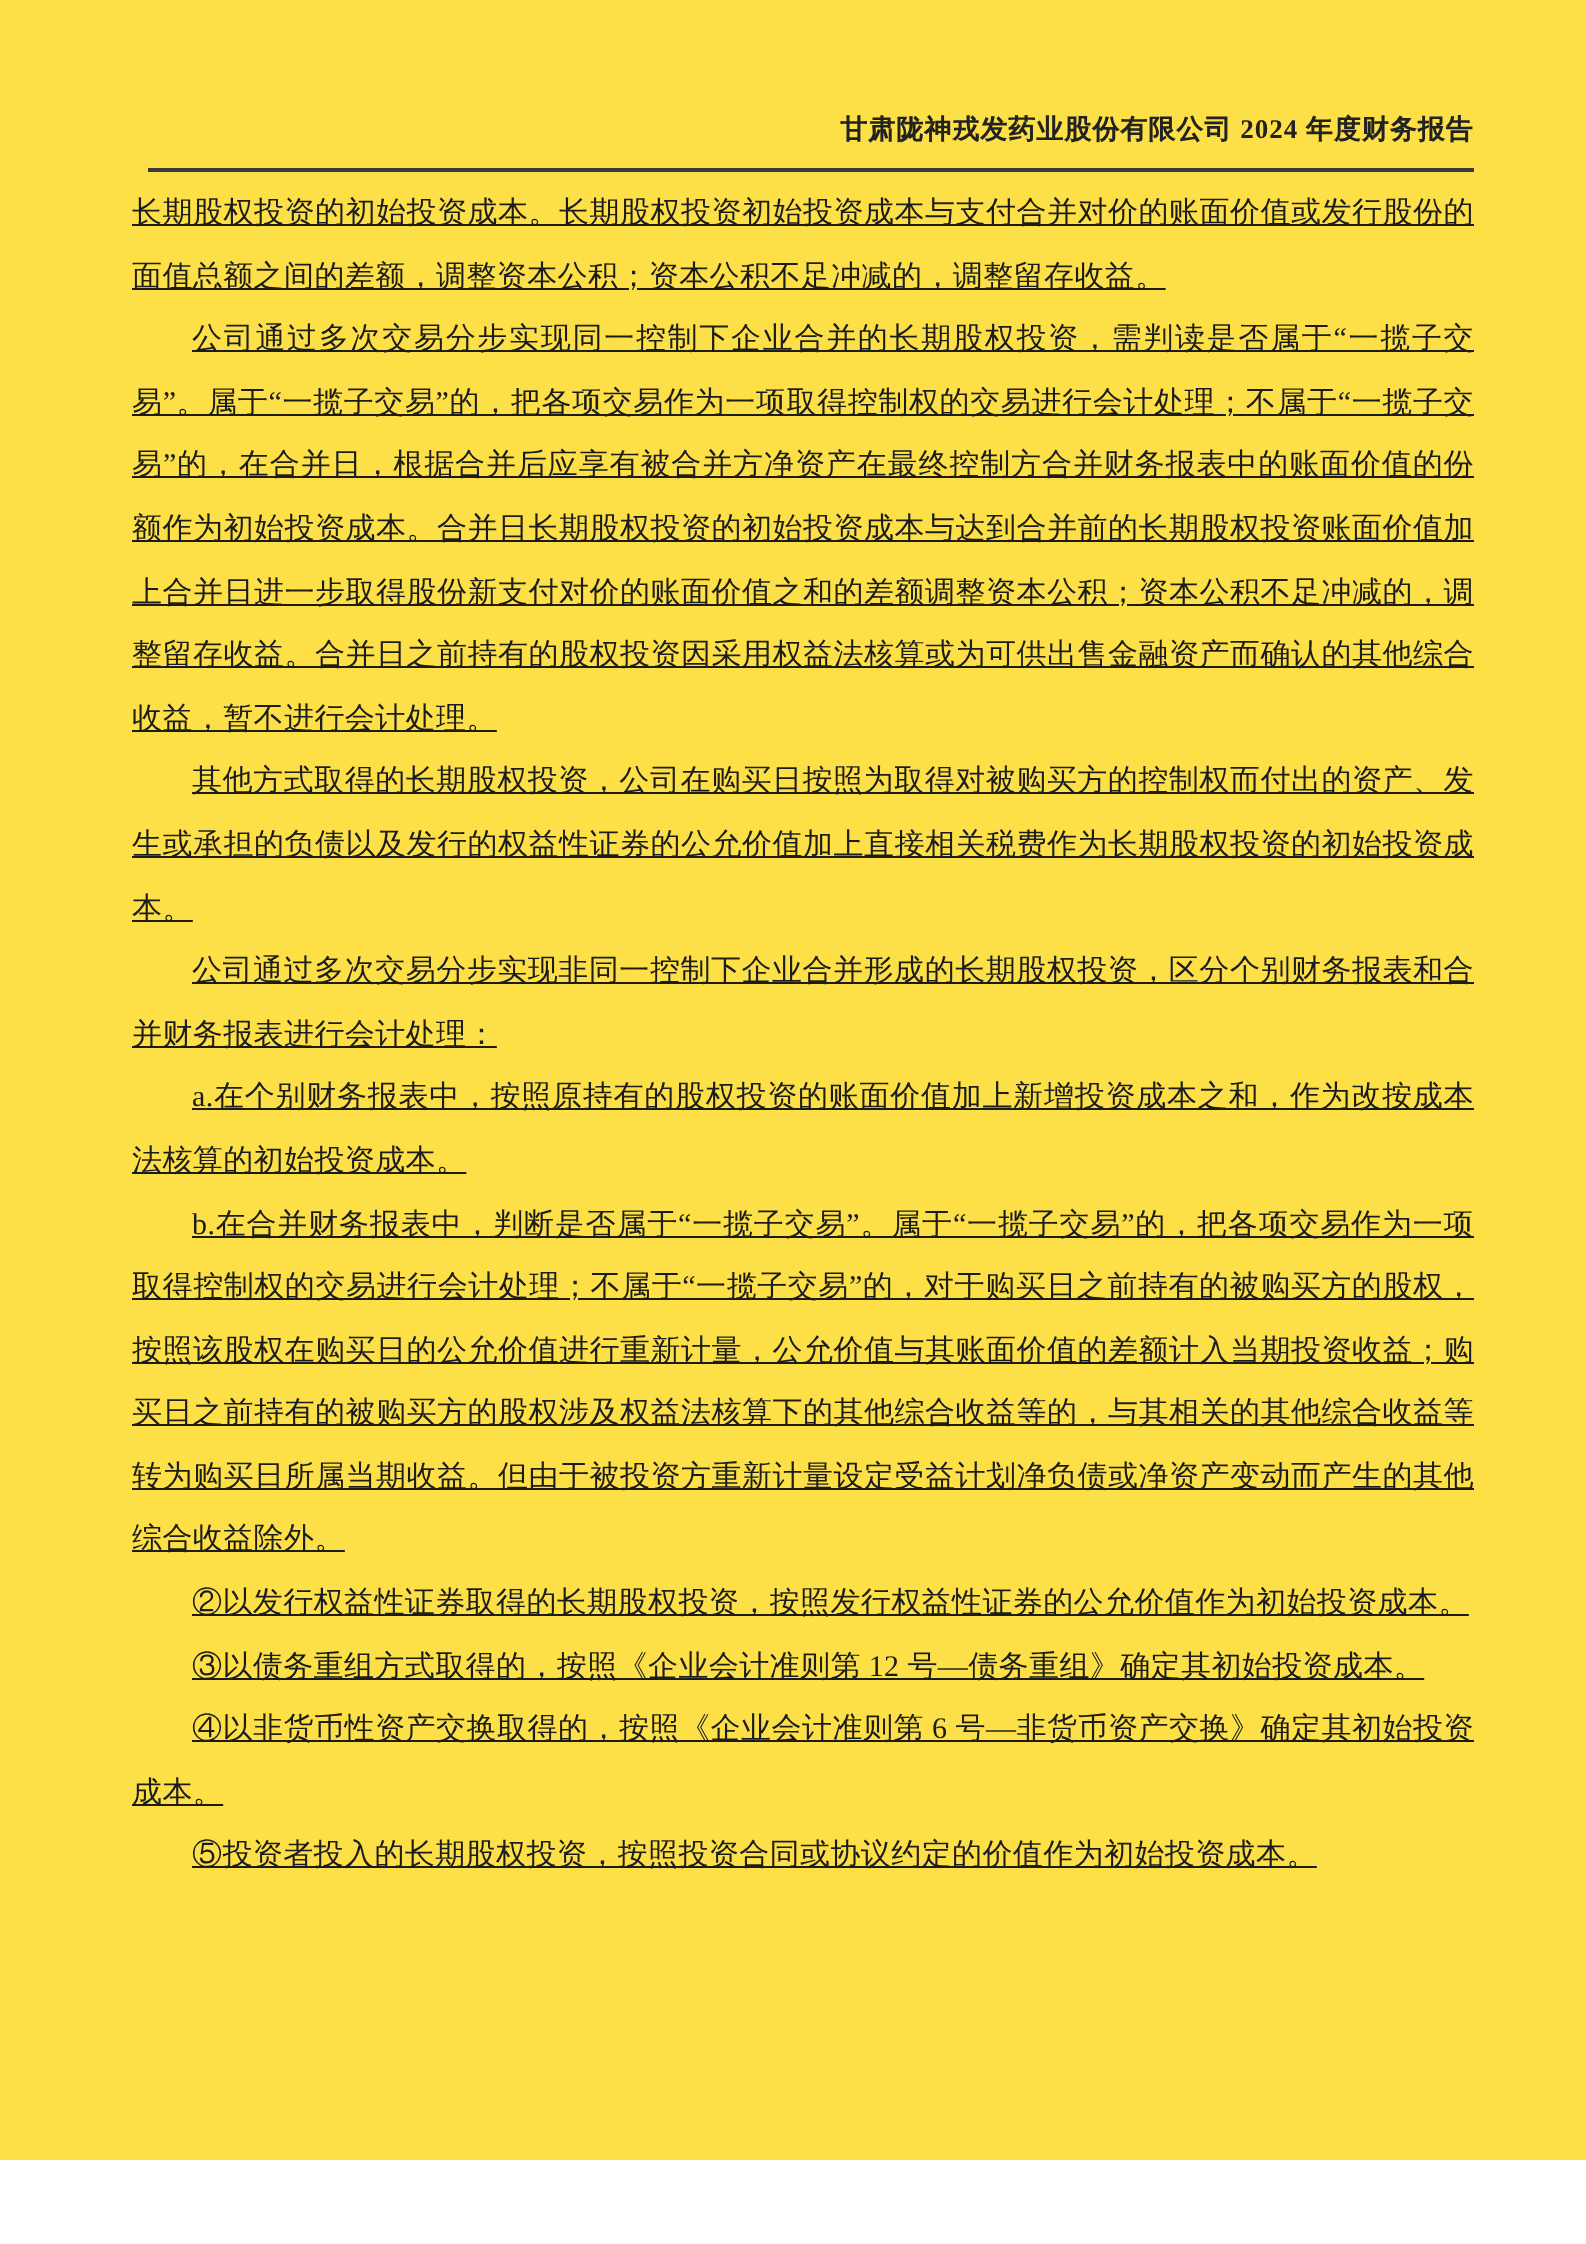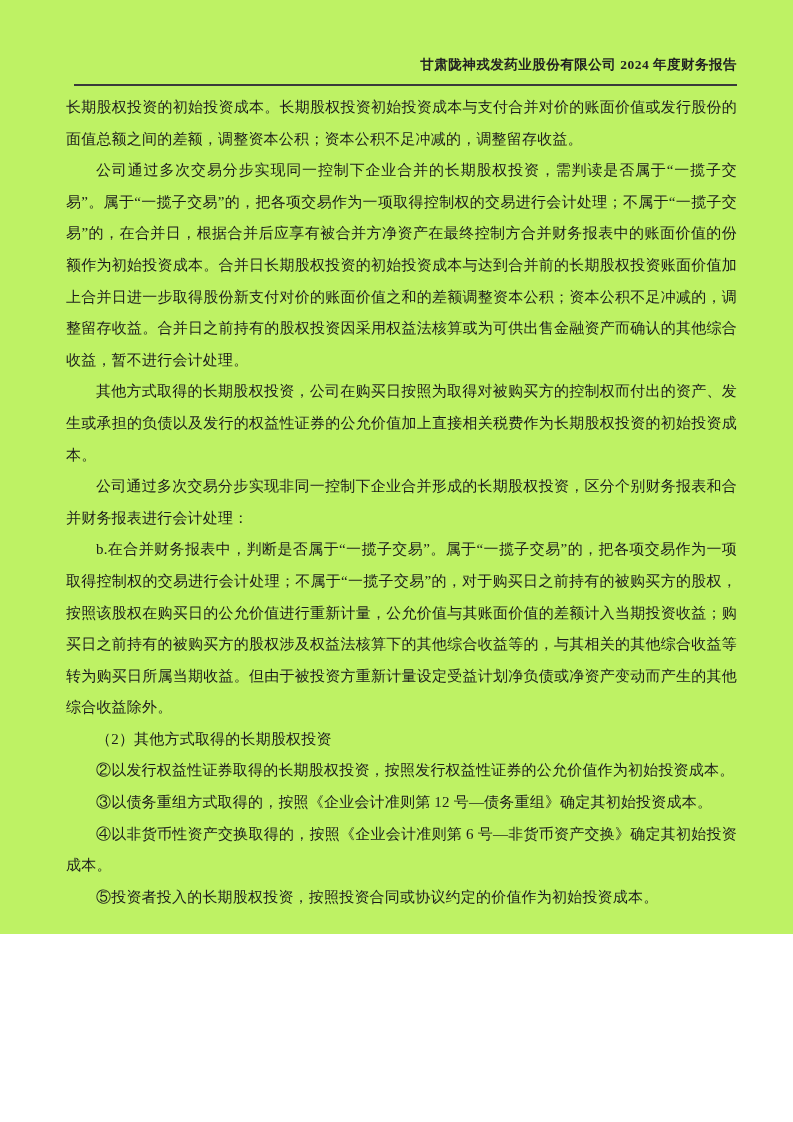--- a/index.html
+++ b/index.html
@@ -3,22 +3,22 @@
 <meta charset="utf-8">
 <style>
   html, body {
     margin: 0;
     padding: 0;
     background: #ffffff;
   }
   .page {
     position: relative;
     width: 793px;
-    height: 934px;
-    background: #bef264;
+    height: 1080px;
+    background: #fde047;
     overflow: hidden;
     font-family: "Liberation Serif", "DejaVu Serif", serif;
     color: #1c1c1c;
   }
   .page-header {
     position: absolute;
     left: 74px;
     right: 56px;
     top: 56px;
     height: 30px;
@@ -35,20 +35,21 @@
     position: absolute;
     left: 66px;
     top: 92px;
     width: 671px;
     font-size: 15px;
     line-height: 31.6px;
     letter-spacing: 0.2px;
     text-align: justify;
     text-justify: inter-ideograph;
     color: #1c1c1c;
+    text-decoration: underline;
   }
   .content p {
     margin: 0;
     padding: 0;
   }
   .content p.indent {
     text-indent: 2em;
   }
   .page-number {
     position: absolute;
@@ -69,22 +70,22 @@
   <div class="page-header">
     <span>甘肃陇神戎发药业股份有限公司 2024 年度财务报告</span>
   </div>
 
   <div class="content">
 
   <p class="">长期股权投资的初始投资成本。长期股权投资初始投资成本与支付合并对价的账面价值或发行股份的面值总额之间的差额，调整资本公积；资本公积不足冲减的，调整留存收益。</p>
       <p class="indent">公司通过多次交易分步实现同一控制下企业合并的长期股权投资，需判读是否属于“一揽子交易”。属于“一揽子交易”的，把各项交易作为一项取得控制权的交易进行会计处理；不属于“一揽子交易”的，在合并日，根据合并后应享有被合并方净资产在最终控制方合并财务报表中的账面价值的份额作为初始投资成本。合并日长期股权投资的初始投资成本与达到合并前的长期股权投资账面价值加上合并日进一步取得股份新支付对价的账面价值之和的差额调整资本公积；资本公积不足冲减的，调整留存收益。合并日之前持有的股权投资因采用权益法核算或为可供出售金融资产而确认的其他综合收益，暂不进行会计处理。</p>
       <p class="indent">其他方式取得的长期股权投资，公司在购买日按照为取得对被购买方的控制权而付出的资产、发生或承担的负债以及发行的权益性证券的公允价值加上直接相关税费作为长期股权投资的初始投资成本。</p>
       <p class="indent">公司通过多次交易分步实现非同一控制下企业合并形成的长期股权投资，区分个别财务报表和合并财务报表进行会计处理：</p>
+      <p class="indent">a.在个别财务报表中，按照原持有的股权投资的账面价值加上新增投资成本之和，作为改按成本法核算的初始投资成本。</p>
       <p class="indent">b.在合并财务报表中，判断是否属于“一揽子交易”。属于“一揽子交易”的，把各项交易作为一项取得控制权的交易进行会计处理；不属于“一揽子交易”的，对于购买日之前持有的被购买方的股权，按照该股权在购买日的公允价值进行重新计量，公允价值与其账面价值的差额计入当期投资收益；购买日之前持有的被购买方的股权涉及权益法核算下的其他综合收益等的，与其相关的其他综合收益等转为购买日所属当期收益。但由于被投资方重新计量设定受益计划净负债或净资产变动而产生的其他综合收益除外。</p>
-      <p class="indent">（2）其他方式取得的长期股权投资</p>
       <p class="indent">②以发行权益性证券取得的长期股权投资，按照发行权益性证券的公允价值作为初始投资成本。</p>
       <p class="indent">③以债务重组方式取得的，按照《企业会计准则第 12 号—债务重组》确定其初始投资成本。</p>
       <p class="indent">④以非货币性资产交换取得的，按照《企业会计准则第 6 号—非货币资产交换》确定其初始投资成本。</p>
       <p class="indent">⑤投资者投入的长期股权投资，按照投资合同或协议约定的价值作为初始投资成本。</p>
     </div>
 
   <div class="page-number">46</div>
 
 </div>
 

